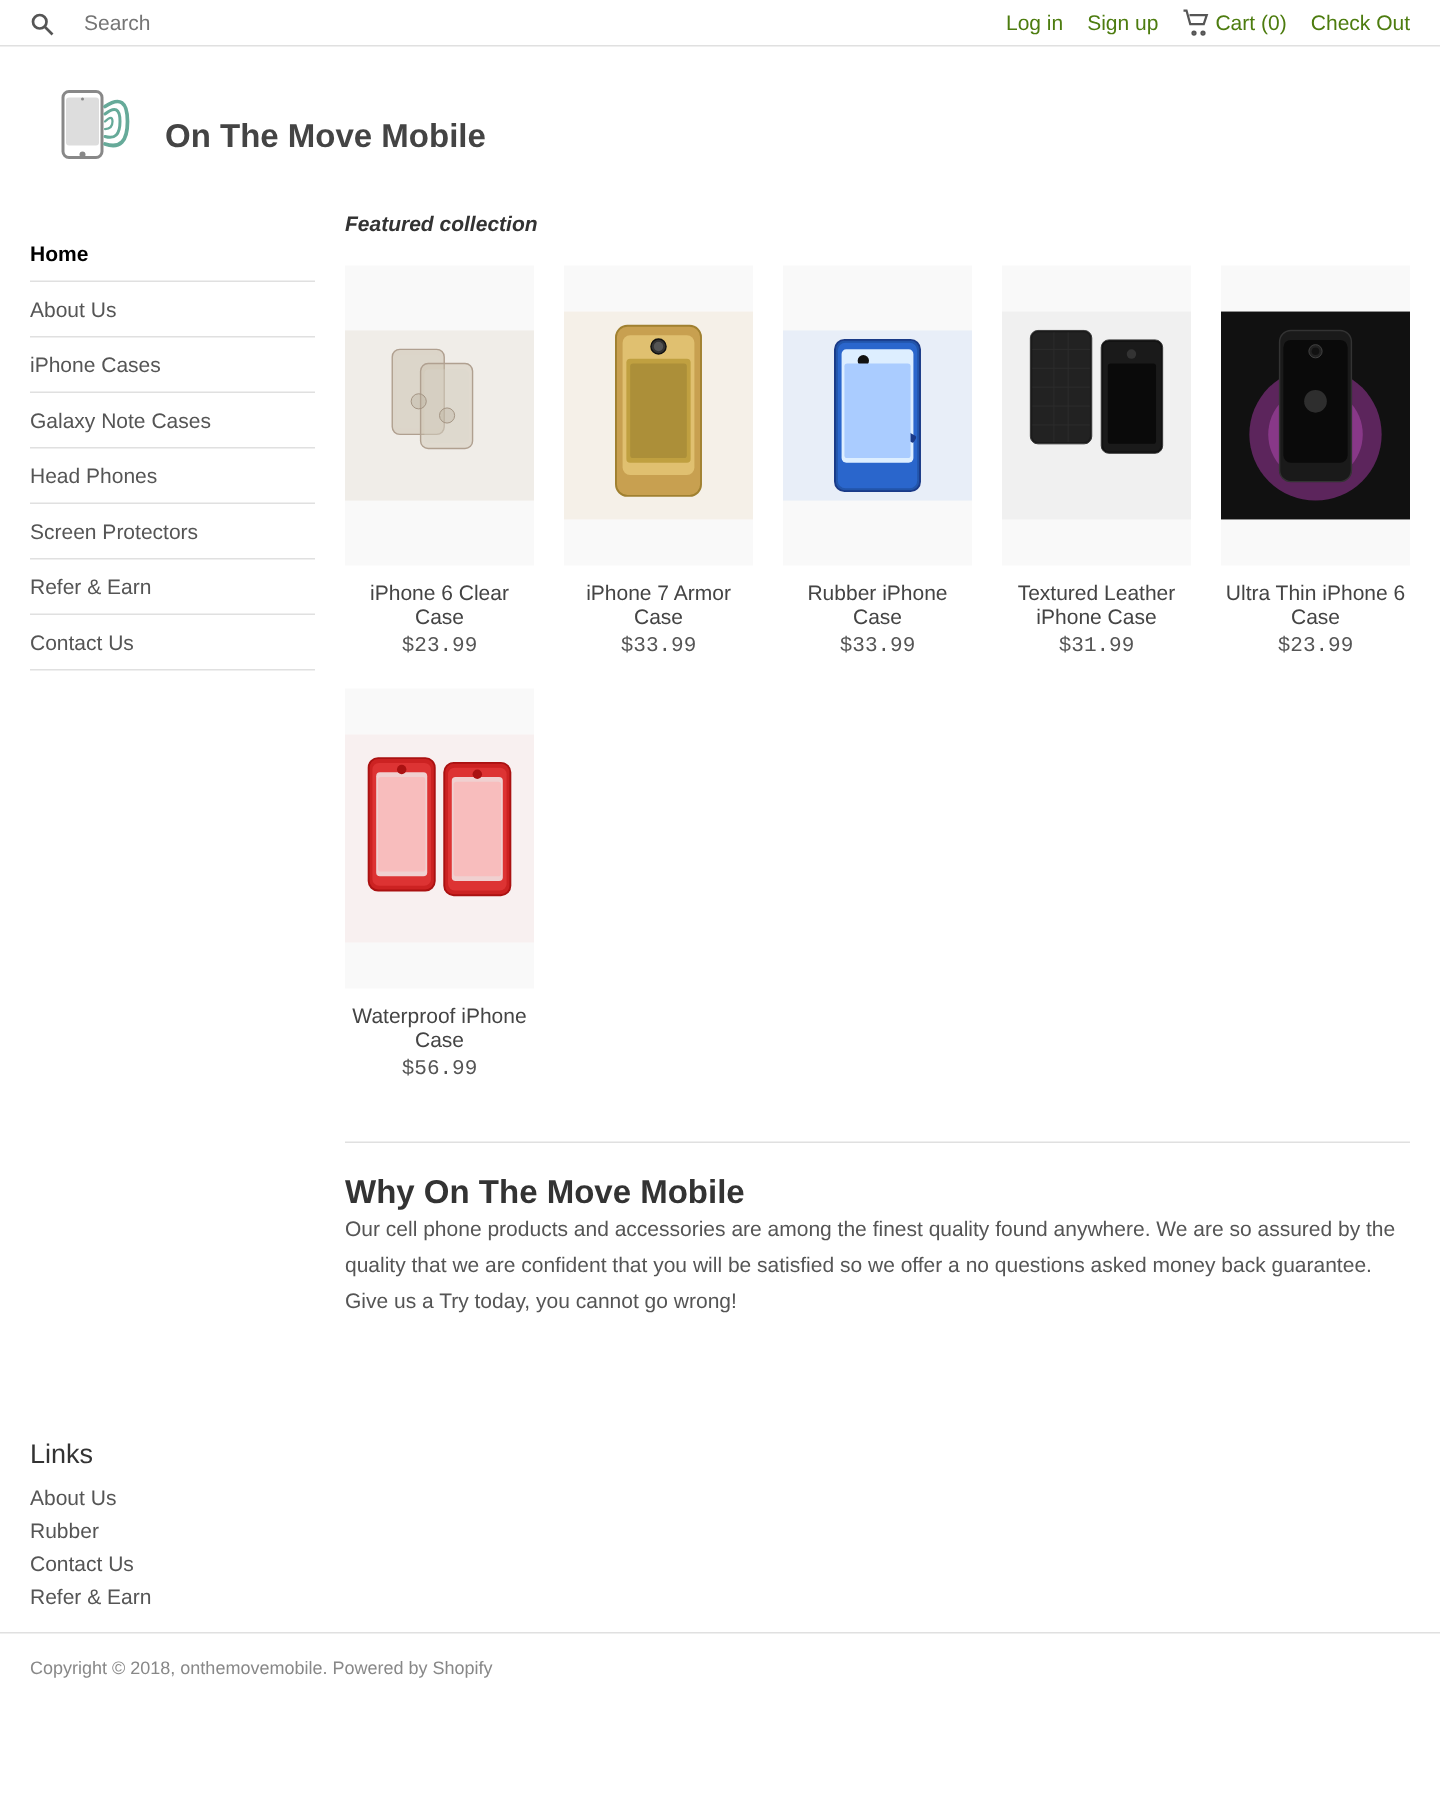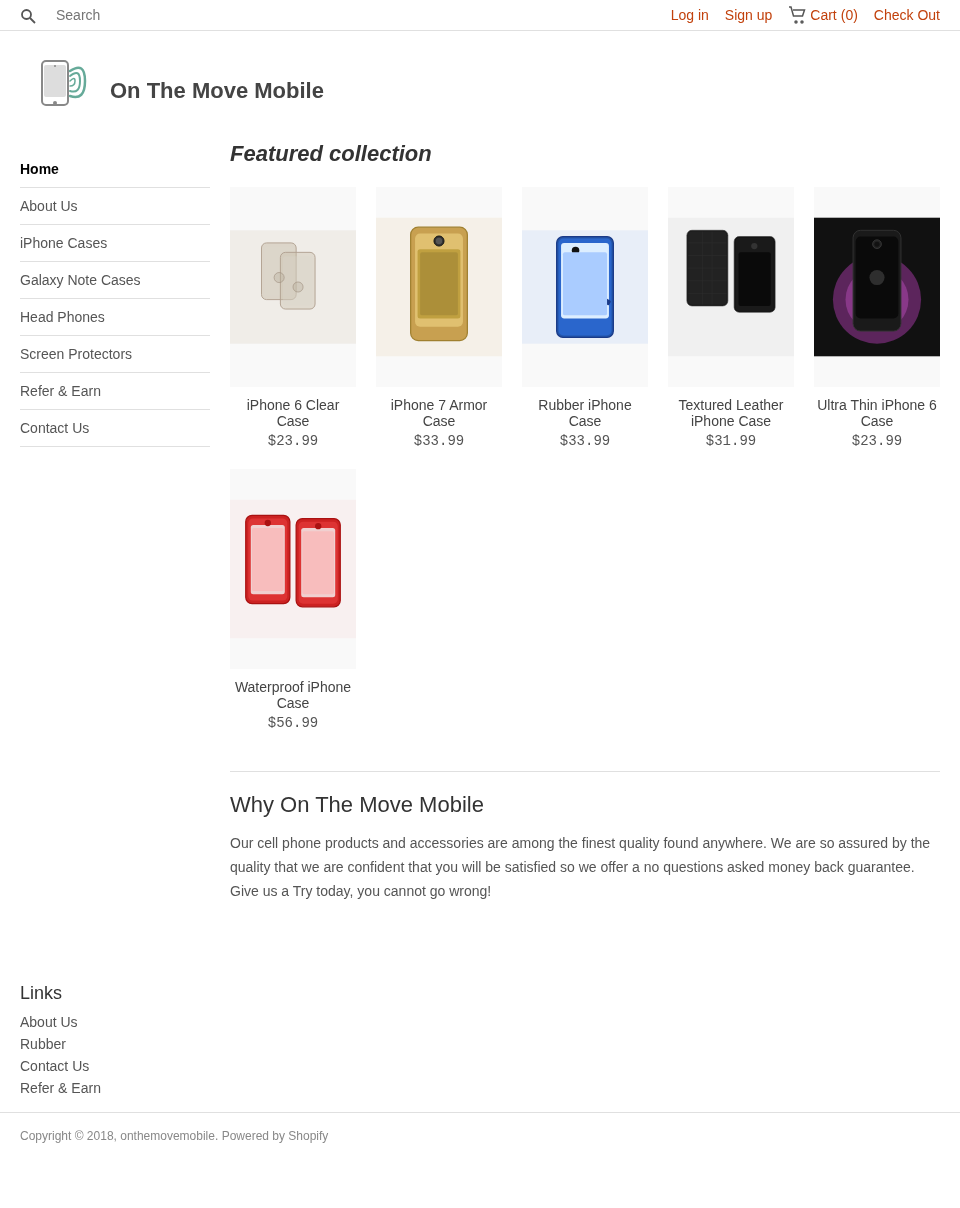--- a/index.html
+++ b/index.html
@@ -29,21 +29,21 @@
       color: #555;
       background: transparent;
       width: 160px;
     }
     .top-bar-right {
       display: flex;
       align-items: center;
       gap: 16px;
     }
     .top-bar-right a, .top-bar-right span {
-      color: #c2410c;
+      color: #4d7c0f;
       text-decoration: none;
       font-size: 14px;
       cursor: pointer;
       text-align: right;
     }
     .cart-link {
       display: flex;
       align-items: center;
       gap: 4px;
       color: #555;
@@ -97,21 +97,21 @@
       font-weight: bold;
     }
 
     
     .content {
       flex: 1;
       padding-left: 20px;
     }
 
     .featured-title {
-      font-size: 22px;
+      font-size: 14px;
       font-weight: bold;
       color: #333;
       margin-bottom: 20px;
       font-style: italic;
     }
 
     
     .product-grid {
       display: grid;
       grid-template-columns: repeat(5, 1fr);
@@ -144,23 +144,22 @@
     }
 
     
     .why-section {
       padding: 20px 0;
       border-top: 1px solid #e0e0e0;
       margin-bottom: 20px;
     }
     .why-title {
       font-size: 22px;
-      font-weight: normal;
+      font-weight: bold;
       color: #333;
-      margin-bottom: 14px;
     }
     .why-text {
       font-size: 14px;
       color: #555;
       line-height: 1.7;
     }
 
     
     .footer-links {
       padding: 20px 20px 10px 20px;

